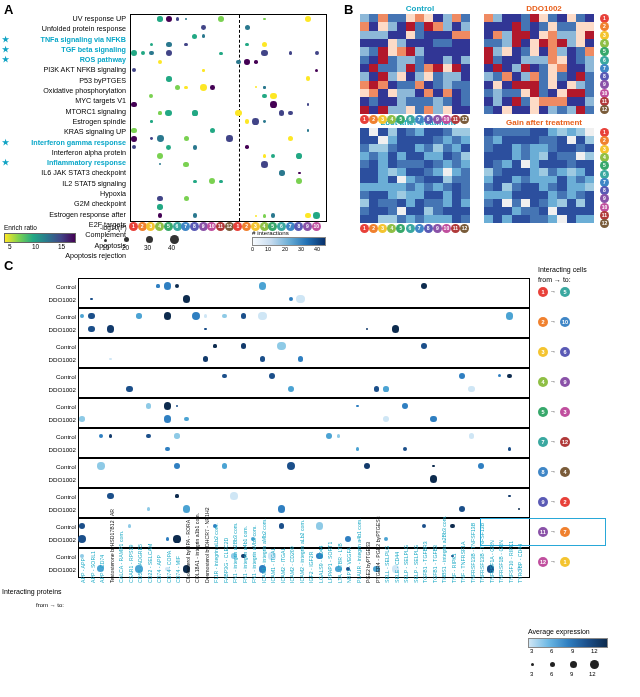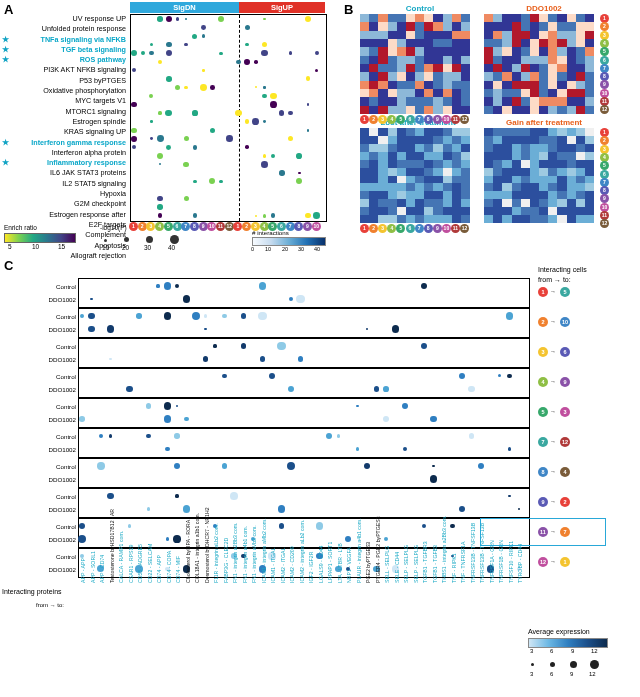--- a/index.html
+++ b/index.html
@@ -44,50 +44,46 @@
   .c-leg-title{position:absolute;font-size:7px;color:#000;}
   .c-grad{height:8px;width:78px;background:linear-gradient(to right,#cfe6f5,#6cb8e4,#2f7fc1,#1b4f8a,#0d2b4e);border:0.5px solid #888;}
   .small{font-size:6px;color:#000;}
 </style>
 </head>
 <body>
 
 <div id="panelA">
   <div class="panel-letter" style="left:4px;top:2px;">A</div>
 
-  <div class="a-header">
-    <div class="seg" style="left:0;width:109px;background:#2fa8dc;">SigDN</div>
-    <div class="seg" style="left:109px;width:86px;background:#e03127;">SigUP</div>
-  </div>
 
   <div class="a-rowlabels" id="a-rowlabels">
       <div class="a-row">UV response UP</div>
       <div class="a-row">Unfolded protein response</div>
       <div class="a-row hl">TNFa signaling via NFKB<span class="star">★</span></div>
       <div class="a-row hl">TGF beta signaling<span class="star">★</span></div>
       <div class="a-row hl">ROS pathway<span class="star">★</span></div>
       <div class="a-row">PI3K AKT NFKB signaling</div>
       <div class="a-row">P53 byPTGES</div>
       <div class="a-row">Oxidative phosphorylation</div>
       <div class="a-row">MYC targets V1</div>
       <div class="a-row">MTORC1 signaling</div>
       <div class="a-row">Estrogen spindle</div>
       <div class="a-row">KRAS signaling UP</div>
       <div class="a-row hl">Interferon gamma response<span class="star">★</span></div>
       <div class="a-row">Interferon alpha protein</div>
       <div class="a-row hl">Inflammatory response<span class="star">★</span></div>
-      <div class="a-row">IL6 JAK STAT3 proteins</div>
+      <div class="a-row">IL6 JAK STAT3 checkpoint</div>
       <div class="a-row">IL2 STAT5 signaling</div>
       <div class="a-row">Hypoxia</div>
       <div class="a-row">G2M checkpoint</div>
       <div class="a-row">Estrogen response after</div>
       <div class="a-row">E2F targets</div>
       <div class="a-row">Complement</div>
       <div class="a-row">Apoptosis</div>
-      <div class="a-row">Allograft rejection</div>
+      <div class="a-row">Apoptosis rejection</div>
     </div>
   <div class="a-plot" id="a-plot">
     <div class="dash" style="left:108px;top:0;height:100%;"></div>
   <div class="dot" style="left: 26.4195px; top: 1.31954px; width: 5.36093px; height: 5.36093px; background: rgb(34, 168, 132);"></div>
       <div class="dot" style="left: 34.5117px; top: 0.711684px; width: 6.57663px; height: 6.57663px; background: rgb(68, 1, 84);"></div>
       <div class="dot" style="left: 44.9759px; top: 2.47592px; width: 3.04817px; height: 3.04817px; background: rgb(65, 68, 135);"></div>
       <div class="dot" style="left: 54.0524px; top: 2.85241px; width: 2.29517px; height: 2.29517px; background: rgb(42, 120, 142);"></div>
       <div class="dot" style="left: 86.9761px; top: 0.976053px; width: 6.04789px; height: 6.04789px; background: rgb(122, 209, 81);"></div>
       <div class="dot" style="left: 132.328px; top: 2.82772px; width: 2.34457px; height: 2.34457px; background: rgb(122, 209, 81);"></div>
       <div class="dot" style="left: 173.956px; top: 0.955949px; width: 6.0881px; height: 6.0881px; background: rgb(253, 231, 37);"></div>

